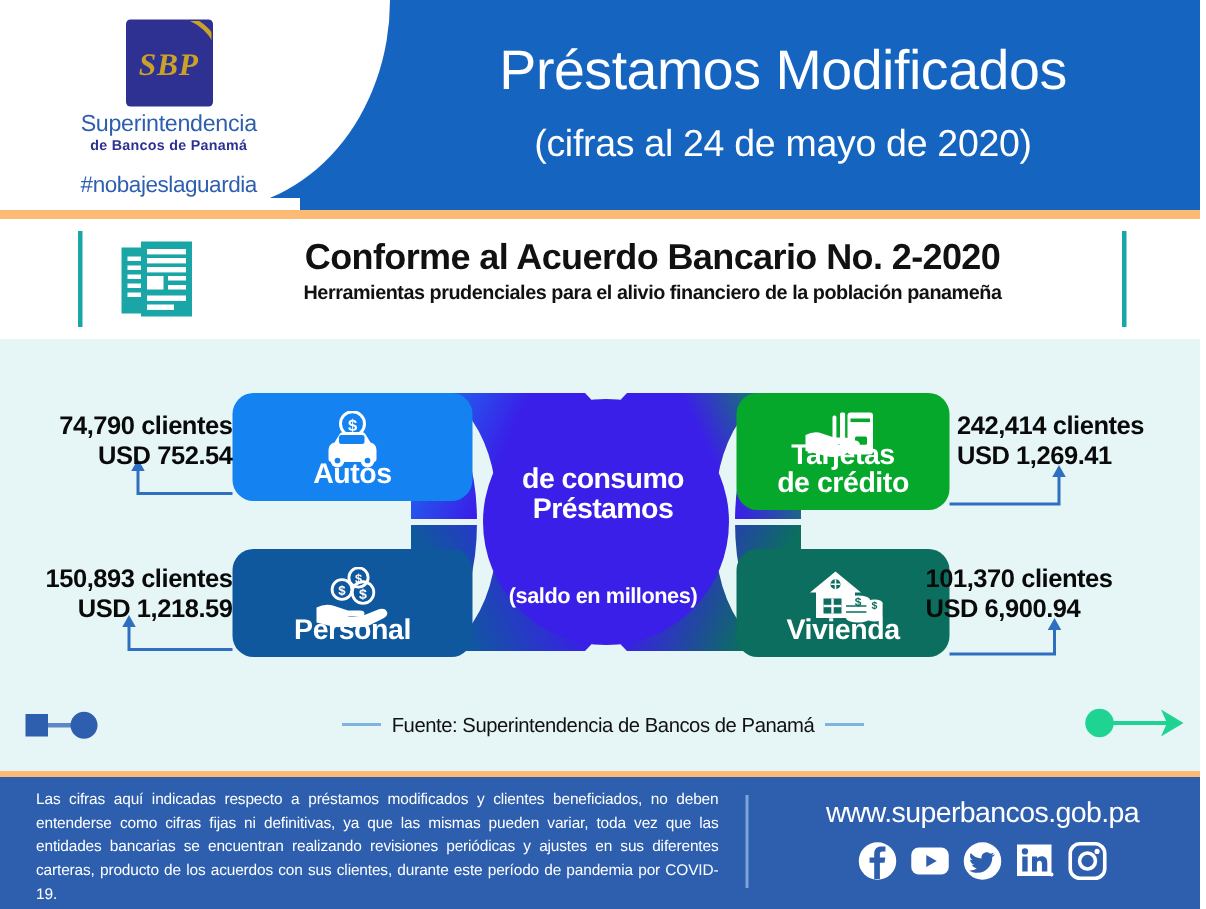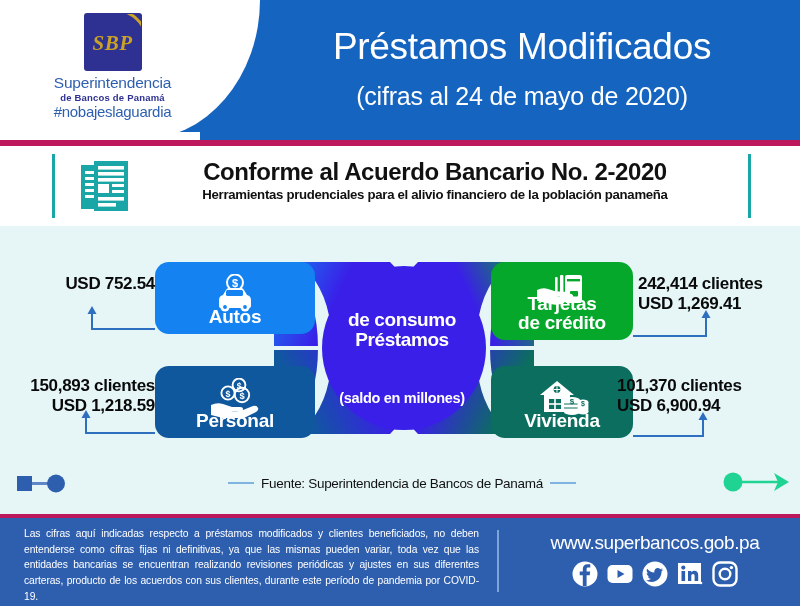--- a/index.html
+++ b/index.html
@@ -2,21 +2,21 @@
 <html><head>
 <meta charset="utf-8">
 <style>
   html,body{margin:0;padding:0;}
   body{
     width:804px;height:606px;
     background:#ffffff;
     font-family:"Liberation Sans", sans-serif;
     overflow:hidden;
   }
-  #page{position:relative;width:800px;height:606px;overflow:hidden;background:#be185d;}
+  #page{position:relative;width:800px;height:606px;overflow:hidden;background:#fdba74;}
 
   
   .header{position:absolute;left:0;top:0;width:804px;height:140px;background:#1565C0;overflow:hidden;}
   .header-white{
     position:absolute;left:0;top:0;width:260px;height:140px;background:#ffffff;
     border-bottom-right-radius:120px 140px;
   }
   .header-white:after{
     content:"";position:absolute;left:0;bottom:0;width:200px;height:8px;background:#ffffff;
   }
@@ -43,21 +43,21 @@
     font-family:"Liberation Serif", serif;font-style:italic;font-weight:bold;
     font-size:21px;color:#C9A227;letter-spacing:0.5px;
   }
   .logo-name{
     margin-top:4px;font-size:15.5px;color:#2E5FAF;font-weight:400;letter-spacing:-0.2px;
   }
   .logo-sub{
     margin-top:0px;font-size:9.5px;color:#2E3192;font-weight:bold;letter-spacing:0.2px;
   }
   .hashtag{
-    font-size:15px;color:#2E5FAF;letter-spacing:-0.3px;
+    margin-top:12px;font-size:15px;color:#2E5FAF;letter-spacing:-0.3px;
   }
   .header-title{
     position:absolute;left:250px;top:26px;width:544px;text-align:center;
     color:#ffffff;font-size:37px;font-weight:400;letter-spacing:-0.3px;line-height:1.15;
   }
   .header-sub{
     position:absolute;left:250px;top:82px;width:544px;text-align:center;
     color:#ffffff;font-size:25px;font-weight:400;letter-spacing:-0.2px;
   }
 
@@ -313,20 +313,21 @@
             <ellipse cx="49" cy="24" rx="5.4" ry="2.4" fill="#ffffff"></ellipse>
             <rect x="43.6" y="24" width="10.8" height="10" fill="#ffffff"></rect>
             <ellipse cx="49" cy="34" rx="5.4" ry="2.4" fill="#ffffff"></ellipse>
             <text x="49" y="28" font-size="7" font-weight="bold" fill="#0B6E5F" text-anchor="middle" font-family="Liberation Sans, sans-serif">$</text>
           </svg>
         </div>
         <div class="label">Vivienda</div>
       </div>
 
       <div class="vlabel" id="v-autos">
+        <div>74,790 clientes</div>
         <div>USD 752.54</div>
       </div>
       <div class="vlabel" id="v-personal">
         <div>150,893 clientes</div>
         <div>USD 1,218.59</div>
       </div>
       <div class="vlabel" id="v-tarjetas">
         <div>242,414 clientes</div>
         <div>USD 1,269.41</div>
       </div>

